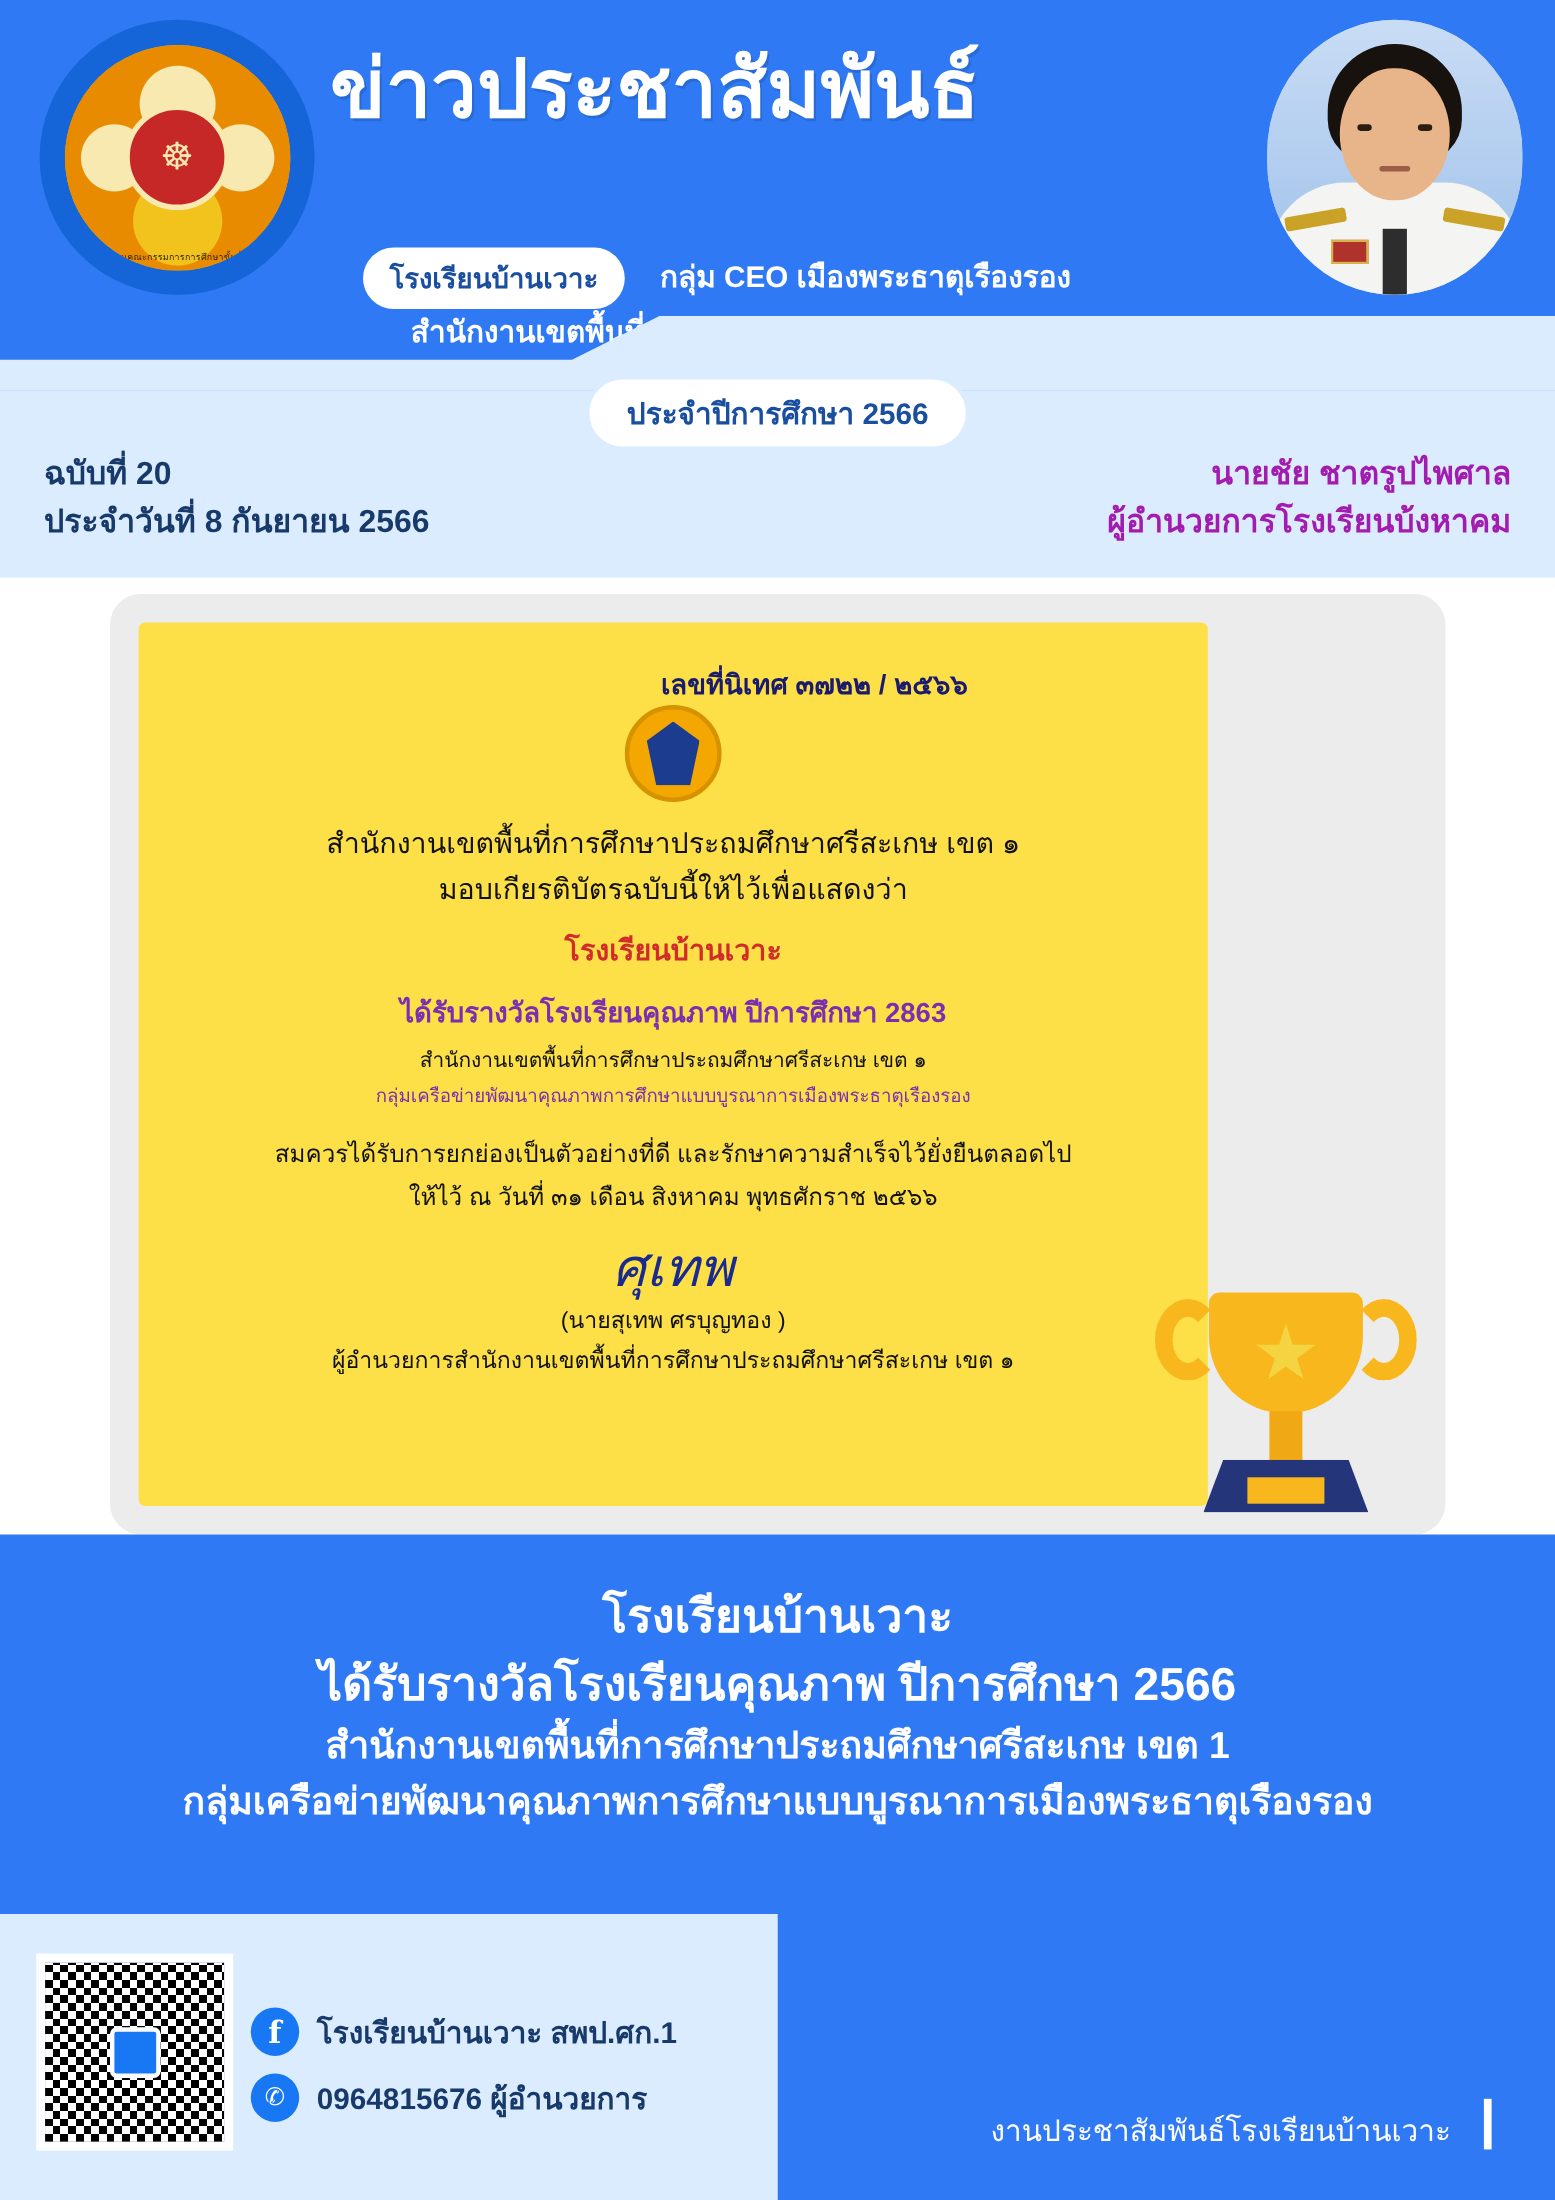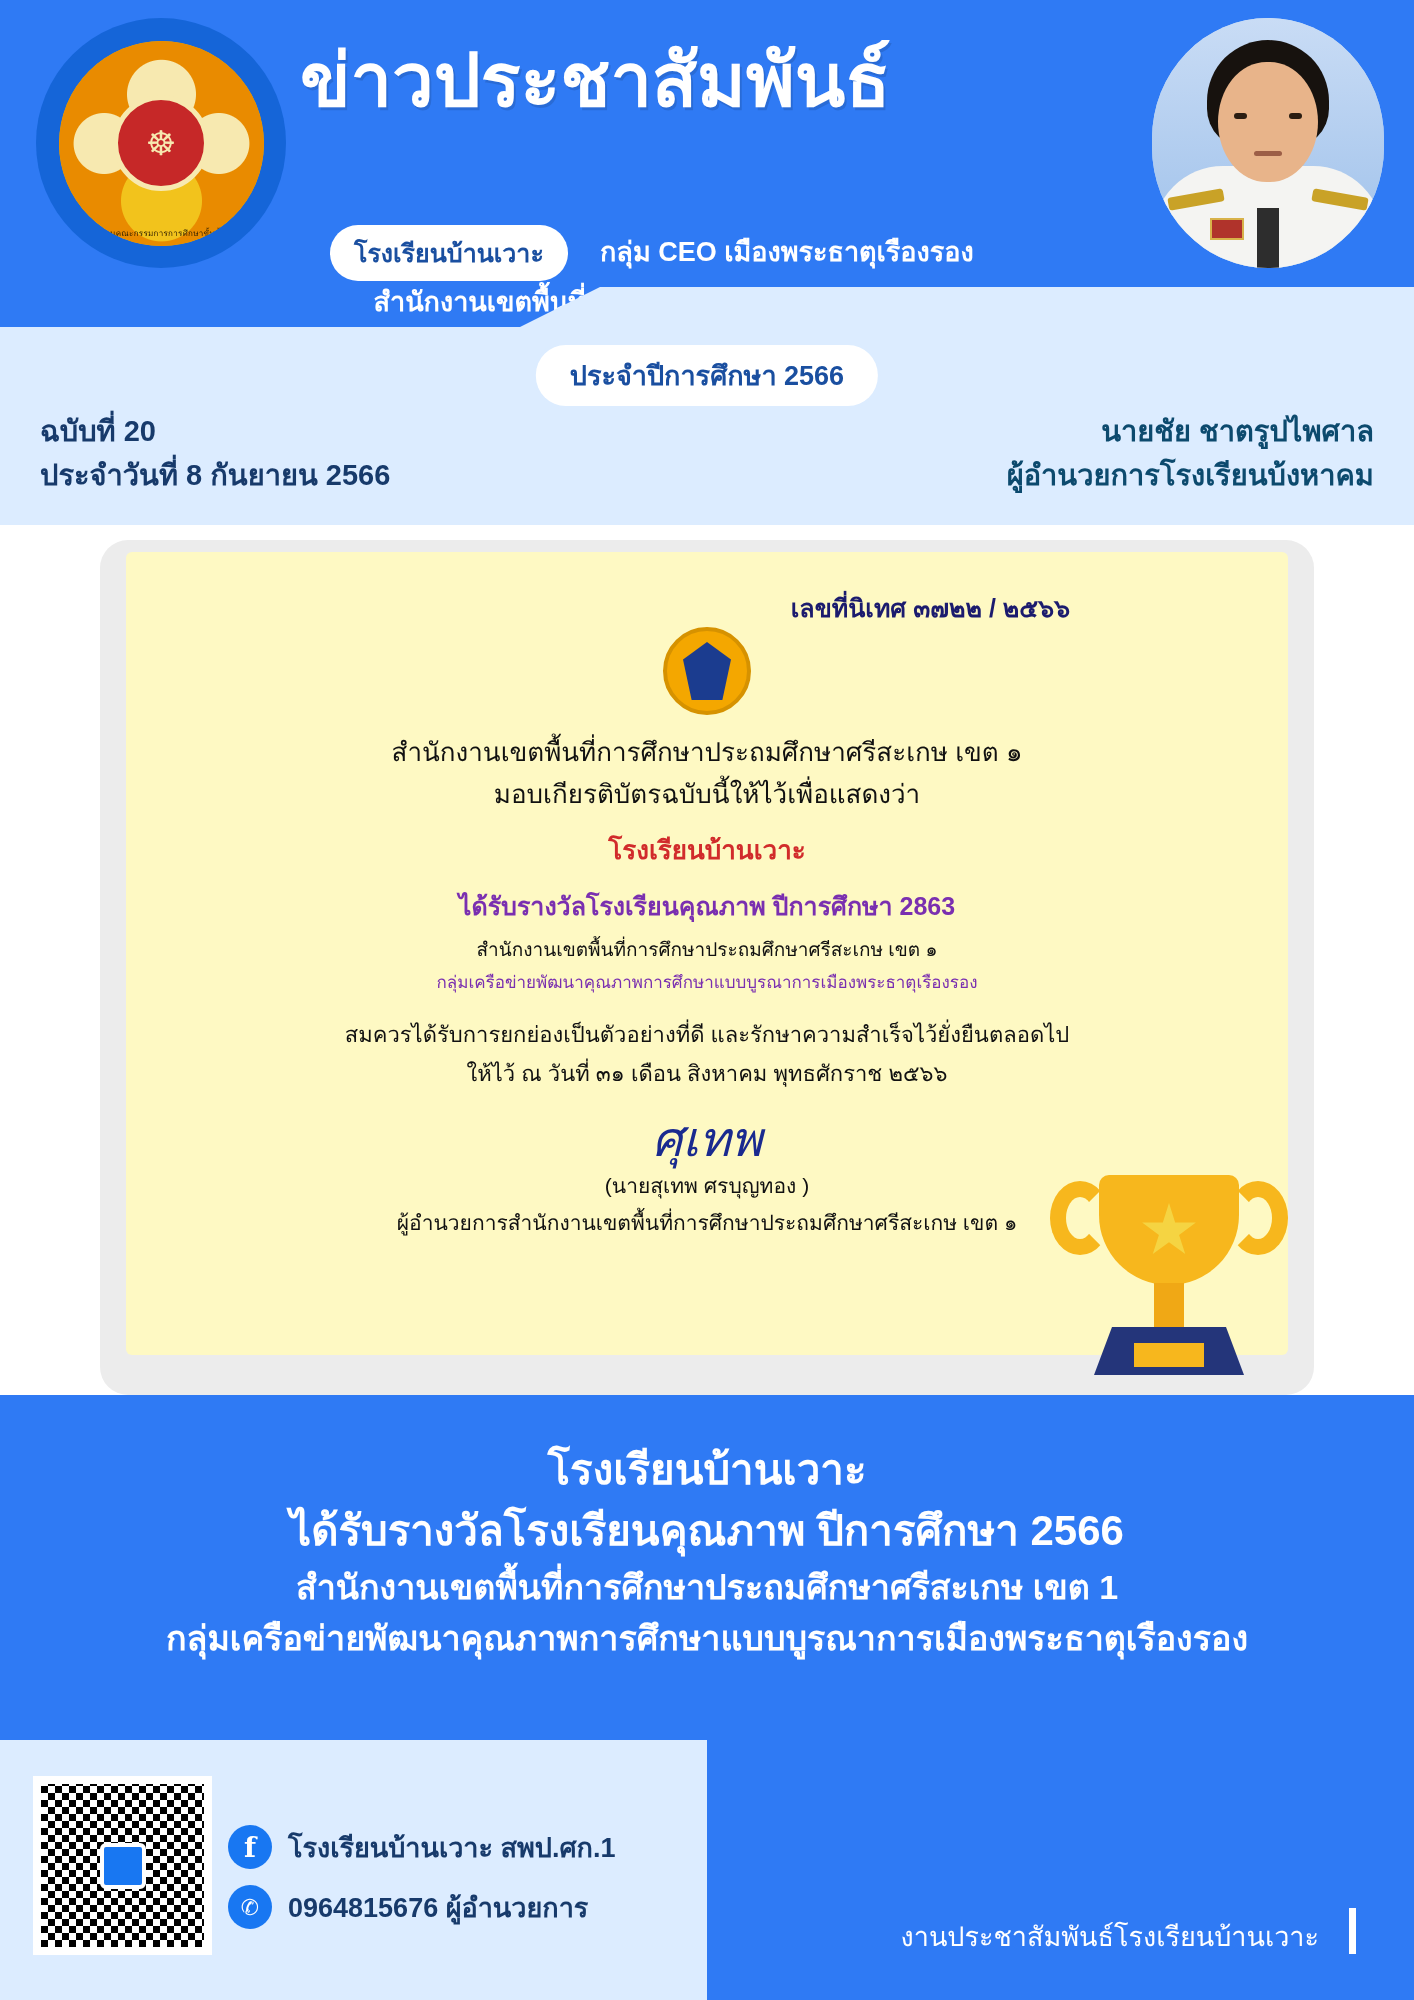--- a/index.html
+++ b/index.html
@@ -176,44 +176,44 @@
     left: 40px; top: 55px;
     color: #173a6b;
     font-size: 29px;
     font-weight: bold;
     line-height: 1.5;
   }
   .director {
     position: absolute;
     right: 40px; top: 55px;
     text-align: right;
-    color: #0c4a6e;
+    color: #a21caf;
     font-size: 29px;
     font-weight: bold;
     line-height: 1.5;
   }
 
   
   .cert-wrap {
     position: absolute;
     left: 100px; top: 540px;
     width: 1214px; height: 855px;
   }
   .tablet {
     position: absolute;
     left: 0; top: 0;
     width: 1214px; height: 855px;
     background: #ececec;
     border-radius: 28px;
   }
   .cert {
     position: absolute;
-    left: 26px; top: 12px;
-    width: 1162px; height: 803px;
-    background: #fef9c3;
+    left: 26px; top: 26px;
+    width: 972px; height: 803px;
+    background: #fde047;
     border-radius: 6px;
     overflow: hidden;
   }
   .cert-no {
     position: absolute;
     right: 218px; top: 36px;
     color: #1b1b6e;
     font-size: 25px;
     font-weight: bold;
   }

